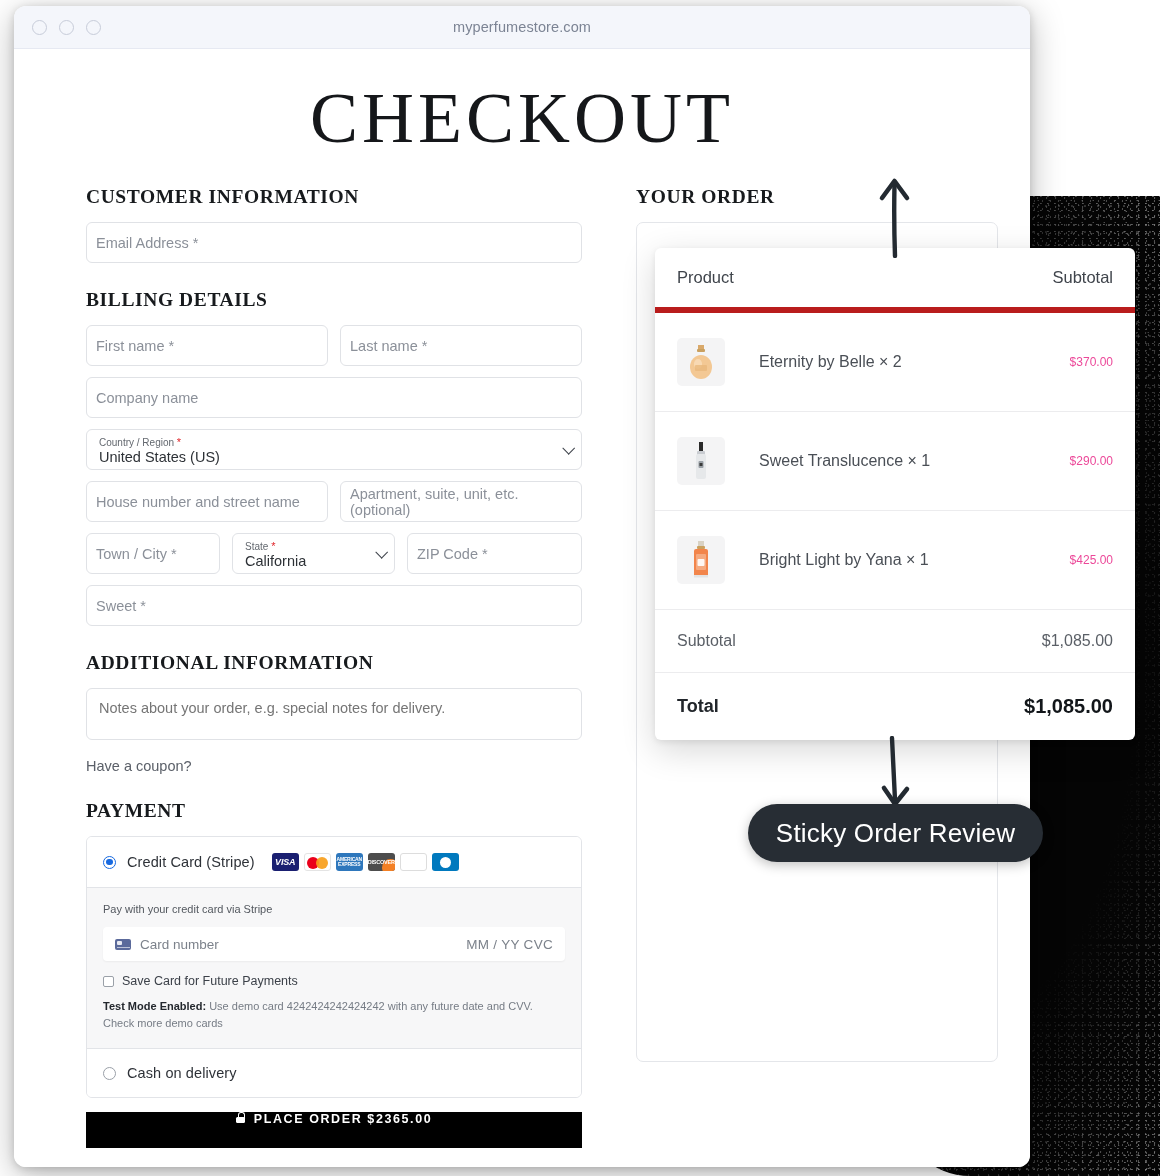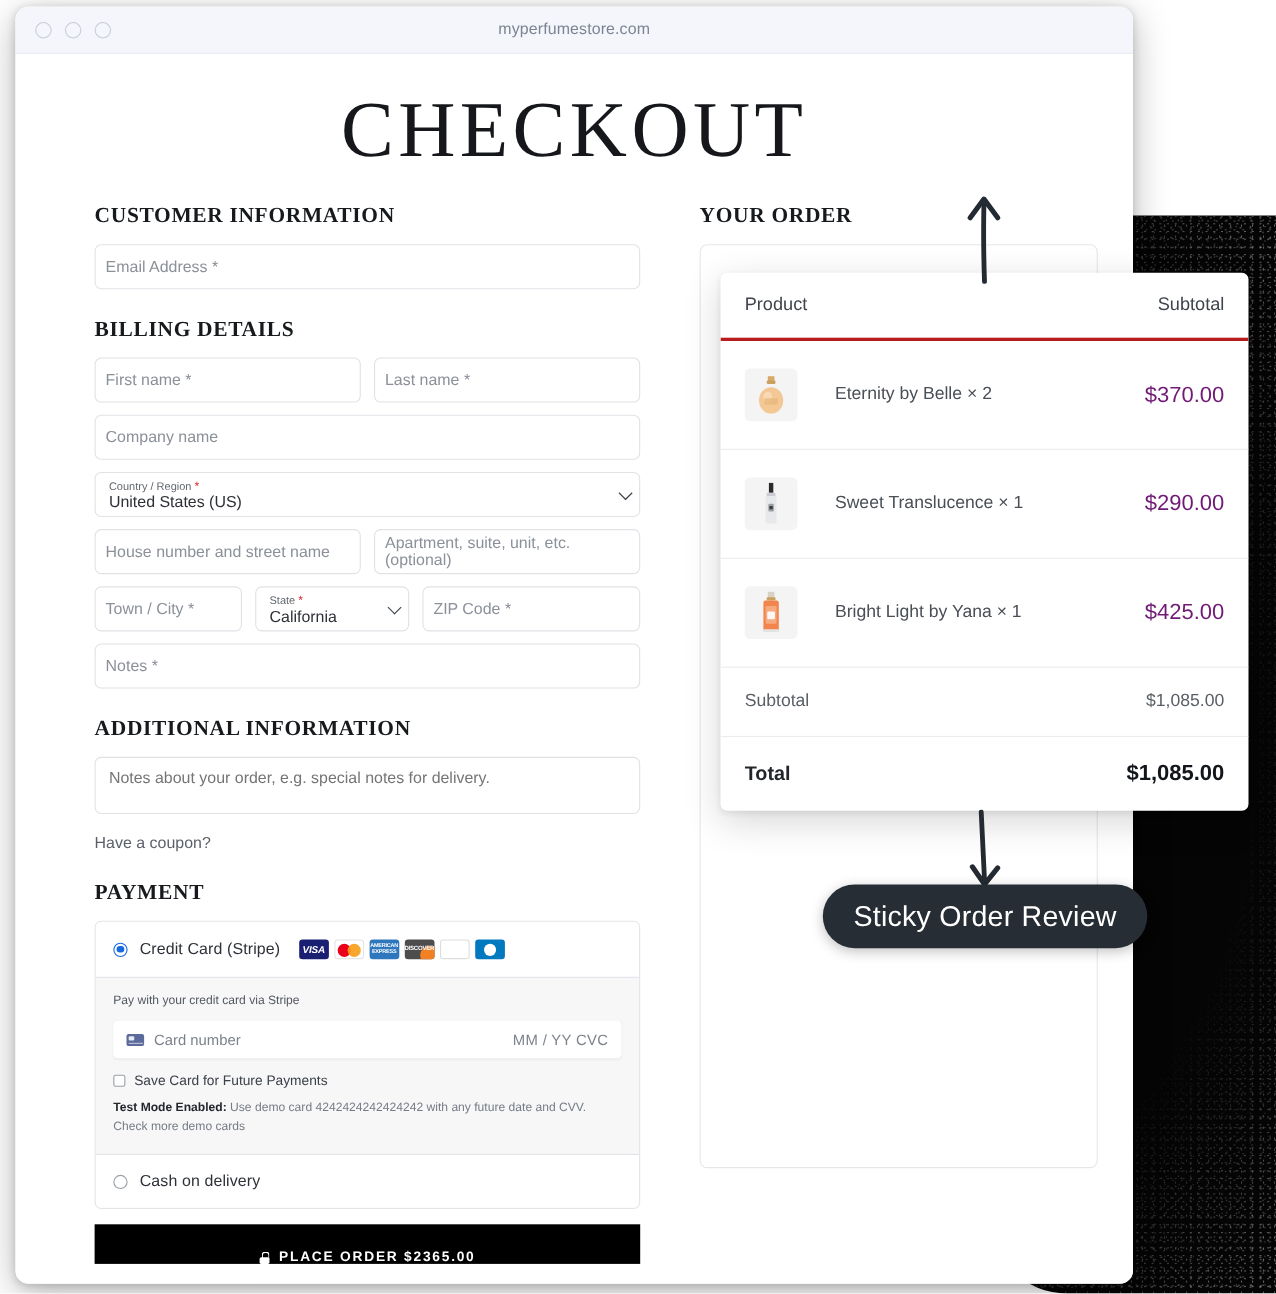--- a/index.html
+++ b/index.html
@@ -151,21 +151,21 @@
   .sph { font-size:13.5px; color:#7c828b; flex:1; }
   .sexp { font-size:13.5px; color:#7c828b; letter-spacing:.3px; }
   .savecard { display:flex; align-items:center; gap:8px; margin-top:13px; }
   .cbox { width:11px; height:11px; border:1.2px solid #9aa0a8; border-radius:2px; background:#fff; flex:none; }
   .savecard span { font-size:12.5px; color:#3c4149; }
   .testmode { font-size:11px; color:#767c85; line-height:1.5; margin-top:10px; max-width:450px; }
   .testmode b { color:#24282e; }
 
   .place-order {
     margin-top:14px; background:#000; color:#fff; height:36px;
-    display:flex; align-items:flex-end; justify-content:center; gap:9px;
+    display:flex; align-items:flex-start; justify-content:center; gap:9px;
     font-size:12.5px; font-weight:700; letter-spacing:1.6px; border:none; width:100%;
     cursor:pointer;
   }
   .lock { width:9px; height:11px; position:relative; flex:none; }
   .lock::before{content:"";position:absolute;bottom:0;left:0;width:9px;height:6.5px;background:#fff;border-radius:1.5px;}
   .lock::after{content:"";position:absolute;top:0;left:2px;width:5px;height:6px;border:1.6px solid #fff;border-bottom:none;border-radius:3px 3px 0 0;}
 
   
   .order-card-ghost {
     border:1px solid #e4e6ea; border-radius:7px; height:840px; background:#fff;
@@ -173,27 +173,27 @@
   }
 
   
   .sticky-panel {
     position:absolute; left:655px; top:248px; width:480px;
     background:#fff; border-radius:6px;
     box-shadow: 0 10px 34px rgba(0,0,0,.16), 0 2px 6px rgba(0,0,0,.08);
     overflow:hidden; z-index:30;
   }
   .op-head { display:flex; justify-content:space-between; align-items:center;
-             padding:20px 22px; border-bottom:3px solid #b91c1c; }
+             padding:20px 22px; border-bottom:6px solid #b91c1c; }
   .op-head div { font-size:16.5px; color:#3f444b; }
   .op-item { display:flex; align-items:center; padding:17px 22px; border-bottom:1px solid #ececee; min-height:99px; }
   .thumb { width:48px; height:48px; border-radius:5px; background:#f4f4f5; flex:none;
            display:flex; align-items:center; justify-content:center; overflow:hidden; }
   .op-name { font-size:16px; color:#4a4f56; margin-left:34px; flex:1; }
-  .op-price { font-size:20px; color:#701a75; }
+  .op-price { font-size:12px; color:#ec4899; }
   .op-tot { display:flex; justify-content:space-between; align-items:center; padding:22px; border-bottom:1px solid #ececee; }
   .op-tot div { font-size:16px; color:#5a5f66; }
   .op-grand { display:flex; justify-content:space-between; align-items:center; padding:22px; }
   .op-grand .lbl2 { font-size:18px; color:#22262b; font-weight:700; }
   .op-grand .val2 { font-size:20px; color:#12161a; font-weight:700; }
 
   
   .anno { position:absolute; z-index:40; pointer-events:none; }
   .pill {
     position:absolute; z-index:41;
@@ -257,30 +257,30 @@
             </div>
           </div>
 
           <div class="row">
             <div class="field f-grow">House number and street name</div>
             <div class="field f-grow">Apartment, suite, unit, etc. (optional)</div>
           </div>
 
           <div class="row">
             <div class="field" style="width:134px;flex:none;">Town / City *</div>
-            <div class="sel" style="width:140px;flex:none;">
+            <div class="sel" style="width:163px;flex:none;">
               <span class="lbl"><span>State</span> <span class="req">*</span></span>
               <span class="val">California</span>
               <span class="chev"></span>
             </div>
             <div class="field f-grow">ZIP Code *</div>
           </div>
 
           <div class="stack">
-            <div class="field">Notes *</div>
+            <div class="field">Sweet *</div>
           </div>
 
           <h2 class="sect gap">ADDITIONAL INFORMATION</h2>
           <textarea class="notes" placeholder="Notes about your order, e.g. special notes for delivery." style=""></textarea>
 
           <p class="coupon">Have a coupon?</p>
 
           <h2 class="sect gap">PAYMENT</h2>
 
           <div class="pay-box">

